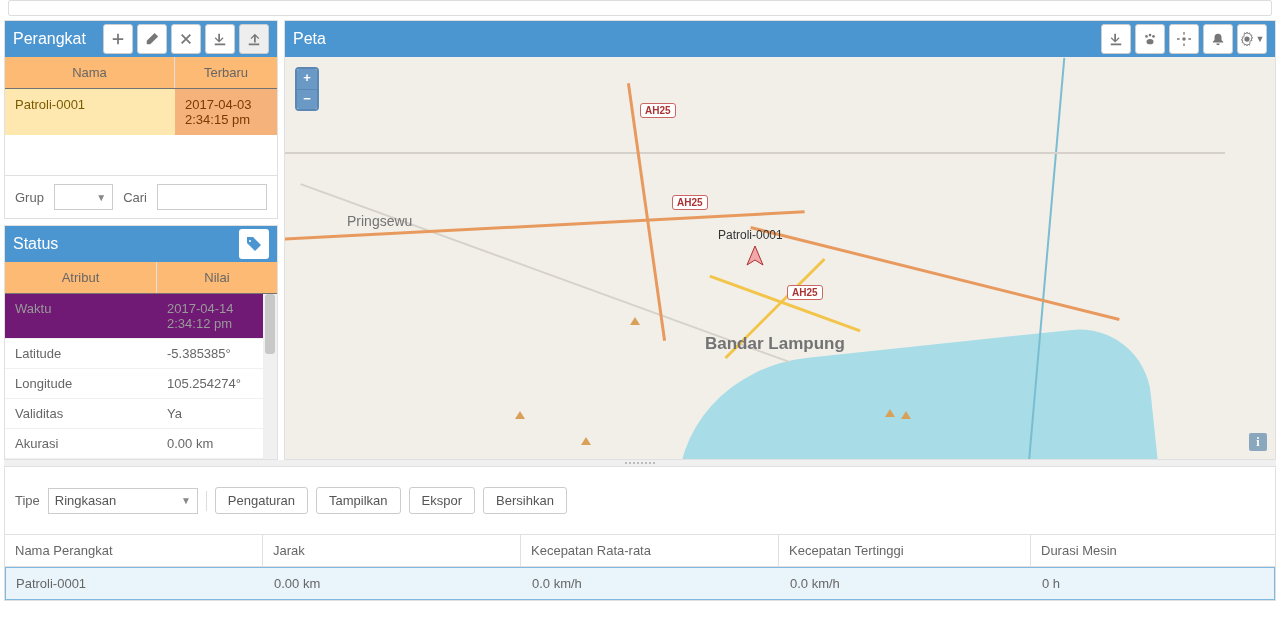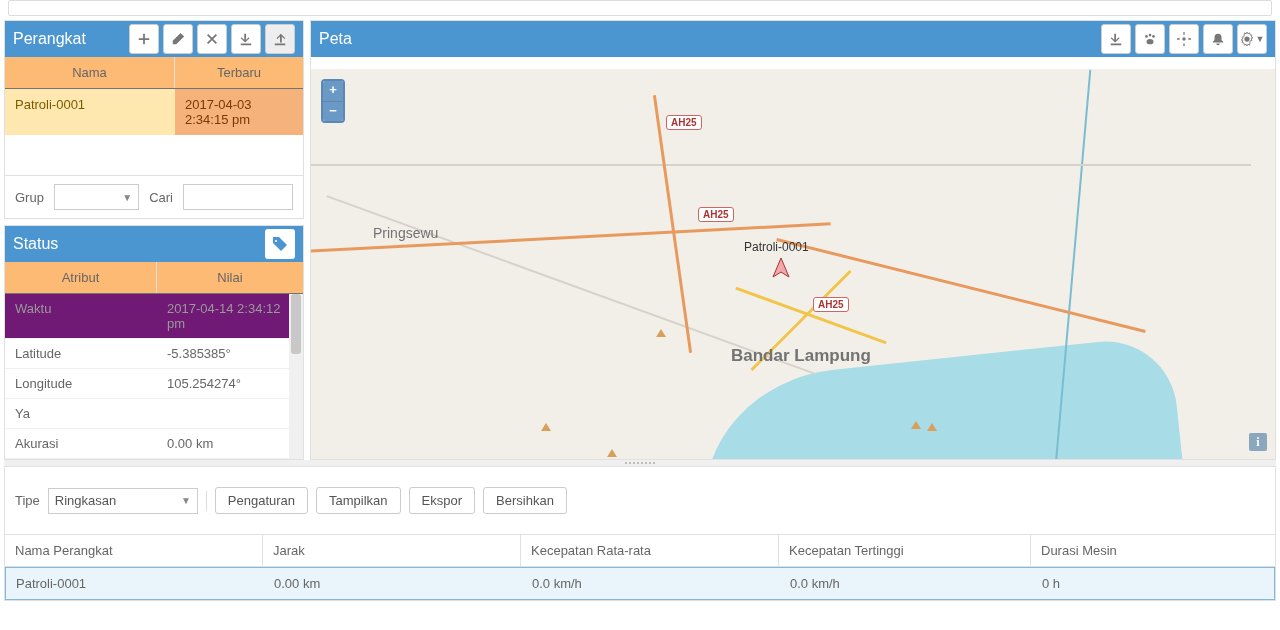--- a/index.html
+++ b/index.html
@@ -2,21 +2,21 @@
 <html><head>
 <meta charset="utf-8">
 <style>
 * { box-sizing: border-box; margin: 0; padding: 0; }
 body { font-family: Arial, Helvetica, sans-serif; font-size: 13px; color: #555; background: #fff; width: 1280px; height: 630px; overflow: hidden; position: relative; }
 
 .url-bar { height: 16px; border: 1px solid #ddd; margin: 0 8px 4px 8px; background: #fff; border-radius: 2px; }
 
 .main-wrap { display: flex; height: 440px; padding: 0 4px; gap: 6px; }
 
-.left-col { width: 300px; display: flex; flex-direction: column; gap: 6px; }
+.left-col { width: 274px; display: flex; flex-direction: column; gap: 6px; }
 
 .panel { border: 1px solid #e0e0e0; background: #fff; display: flex; flex-direction: column; }
 .panel.devices { flex: 1; }
 .panel.status  { flex: 1; margin-top: 0; }
 
 .panel-header { background: #4b95d0; color: #fff; height: 36px; display: flex; align-items: center; padding: 0 8px; }
 .panel-title { flex: 1; font-size: 16px; font-weight: 400; }
 .btn-group { display: flex; gap: 4px; }
 .icon-btn { width: 30px; height: 30px; background: #fff; border: 1px solid #ccc; border-radius: 3px; display: flex; align-items: center; justify-content: center; cursor: pointer; color: #666; font-size: 14px; }
 .icon-btn.hl { background: #eee; }
@@ -47,21 +47,21 @@
 .stat-col2 { flex: 1; }
 .stat-row { display: flex; font-size: 13px; color: #666; border-bottom: 1px solid #f0f0f0; }
 .stat-row > div { padding: 7px 10px; }
 .stat-row.fade { background: #701a75; color: #999; }
 .scrollbar-v { position: absolute; right: 0; top: 0; bottom: 0; width: 14px; background: #f0f0f0; }
 .scrollbar-v .thumb { position: absolute; left: 2px; right: 2px; top: 0; height: 60px; background: #c8c8c8; border-radius: 3px; }
 
 .tag-btn { width: 30px; height: 30px; background: #fff; border-radius: 3px; display: flex; align-items: center; justify-content: center; color: #4b95d0; }
 .tag-btn svg { fill: #4b95d0; width: 16px; height: 16px; }
 
-.map-panel { flex: 1; display: flex; flex-direction: column; border: 1px solid #e0e0e0; position: relative; gap: 12px; }
+.map-panel { flex: 1; display: flex; flex-direction: column; border: 1px solid #e0e0e0; position: relative; }
 .map-header { background: #4b95d0; color: #fff; height: 36px; display: flex; align-items: center; padding: 0 8px; }
 .map-area { flex: 1; position: relative; background: #f4f1ec; overflow: hidden; }
 
 .map-bg { position: absolute; inset: 0; }
 .land { position: absolute; inset: 0; background: #f2efe9; }
 .water { position: absolute; left: 390px; top: 290px; width: 480px; height: 200px; background: #a8dce6; border-radius: 200px 100px 60px 200px / 180px 100px 40px 100px; transform: rotate(-6deg); }
 .road-main { position: absolute; border-top: 3px solid #e89a5e; }
 .road-main.r1 { left: -40px; top: 168px; width: 560px; transform: rotate(-3deg); }
 .road-main.r2 { left: 360px; top: 25px; width: 3px; height: 260px; border-top: none; border-left: 3px solid #e89a5e; transform: rotate(-8deg); }
 .road-main.r3 { left: 460px; top: 215px; width: 380px; transform: rotate(14deg); }
@@ -194,20 +194,21 @@
         </div>
         <div class="stat-row">
           <div class="stat-col1">Latitude</div>
           <div class="stat-col2">-5.385385°</div>
         </div>
         <div class="stat-row">
           <div class="stat-col1">Longitude</div>
           <div class="stat-col2">105.254274°</div>
         </div>
         <div class="stat-row">
+          <div class="stat-col1">Validitas</div>
           <div class="stat-col2">Ya</div>
         </div>
         <div class="stat-row">
           <div class="stat-col1">Akurasi</div>
           <div class="stat-col2">0.00 km</div>
         </div>
         <div class="scrollbar-v">
             <div class="thumb"></div>
           </div>
       </div>

